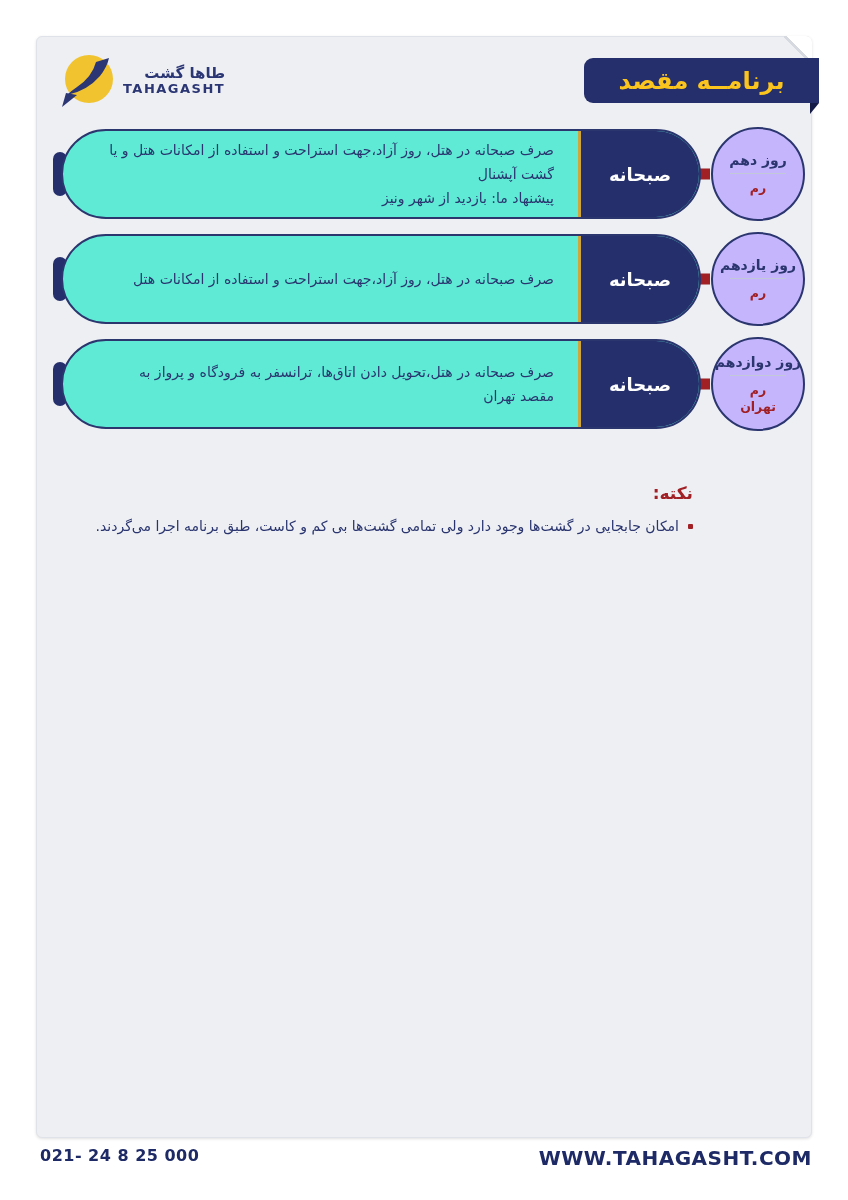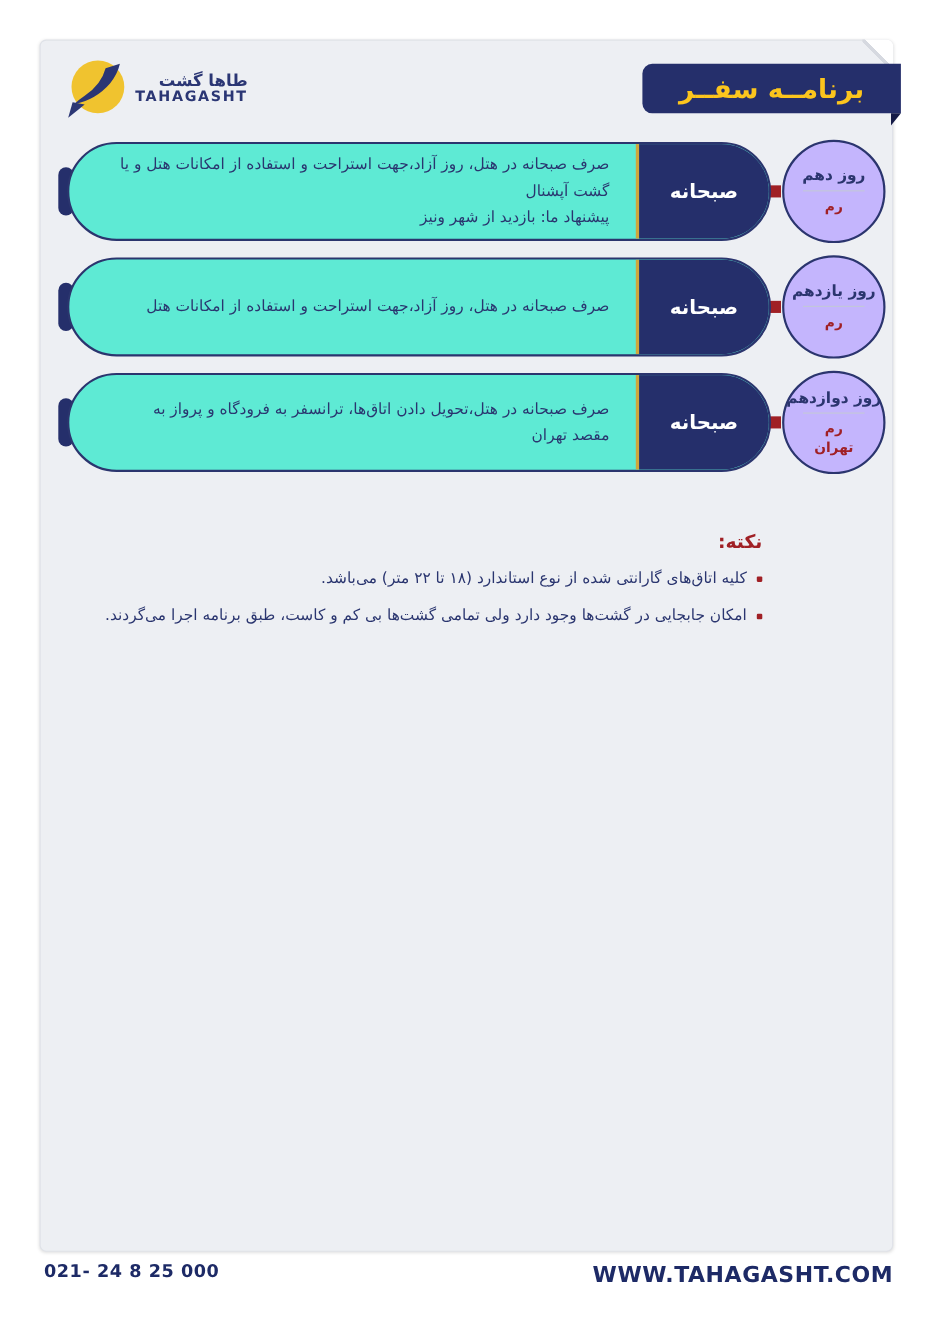--- a/index.html
+++ b/index.html
@@ -89,21 +89,21 @@
       <path d="M8 42 Q28 38 41 23 Q48 14 50 5 L37 9 Q33 24 18 34 Q12 38 8 42 Z" fill="#2b3674"></path>
       <path d="M3 54 L18 42 L7 40 Z" fill="#2b3674"></path>
     </svg>
     <div class="logo-text">
       <span class="logo-fa" data-bind="brand.name_fa">طاها گشت</span>
       <span class="logo-en" data-bind="brand.name_en">TAHAGASHT</span>
     </div>
   </div>
 
   <div class="banner">
-    <span data-bind="header.banner_title">برنامــه سفــر</span>
+    <span data-bind="header.banner_title">برنامــه مقصد</span>
   </div>
   <div class="banner-fold"></div>
 
   <div class="row row1">
     <div class="tab"></div>
     <div class="pill">
       <div class="desc">
         <span data-bind="itinerary.rows.0.lines.0">صرف صبحانه در هتل، روز آزاد،جهت استراحت و استفاده از امکانات هتل و یا گشت آپشنال</span>
         <span data-bind="itinerary.rows.0.lines.1">پیشنهاد ما: بازدید از شهر ونیز</span>
       </div>
@@ -160,24 +160,20 @@
       <div class="day-divider"></div>
       <span class="day-city" data-bind="itinerary.rows.2.cities.0">رم</span>
       <span class="day-city" data-bind="itinerary.rows.2.cities.1">تهران</span>
     </div>
   </div>
 
   <div class="notes">
     <div class="notes-title" data-bind="notes.title">نکته:</div>
     <div class="note-item">
       <span class="note-dot"></span>
-      <span data-bind="notes.items.0">کلیه اتاق‌های گارانتی شده از نوع استاندارد (۱۸ تا ۲۲ متر) می‌باشد.</span>
-    </div>
-    <div class="note-item">
-      <span class="note-dot"></span>
       <span data-bind="notes.items.1">امکان جابجایی در گشت‌ها وجود دارد ولی تمامی گشت‌ها بی کم و کاست، طبق برنامه اجرا می‌گردند.</span>
     </div>
   </div>
 
 </div>
 
 <div class="footer-phone" data-bind="footer.phone">021- 24 8 25 000</div>
 <div class="footer-web" data-bind="footer.website">WWW.TAHAGASHT.COM</div>
 
 </body></html>

